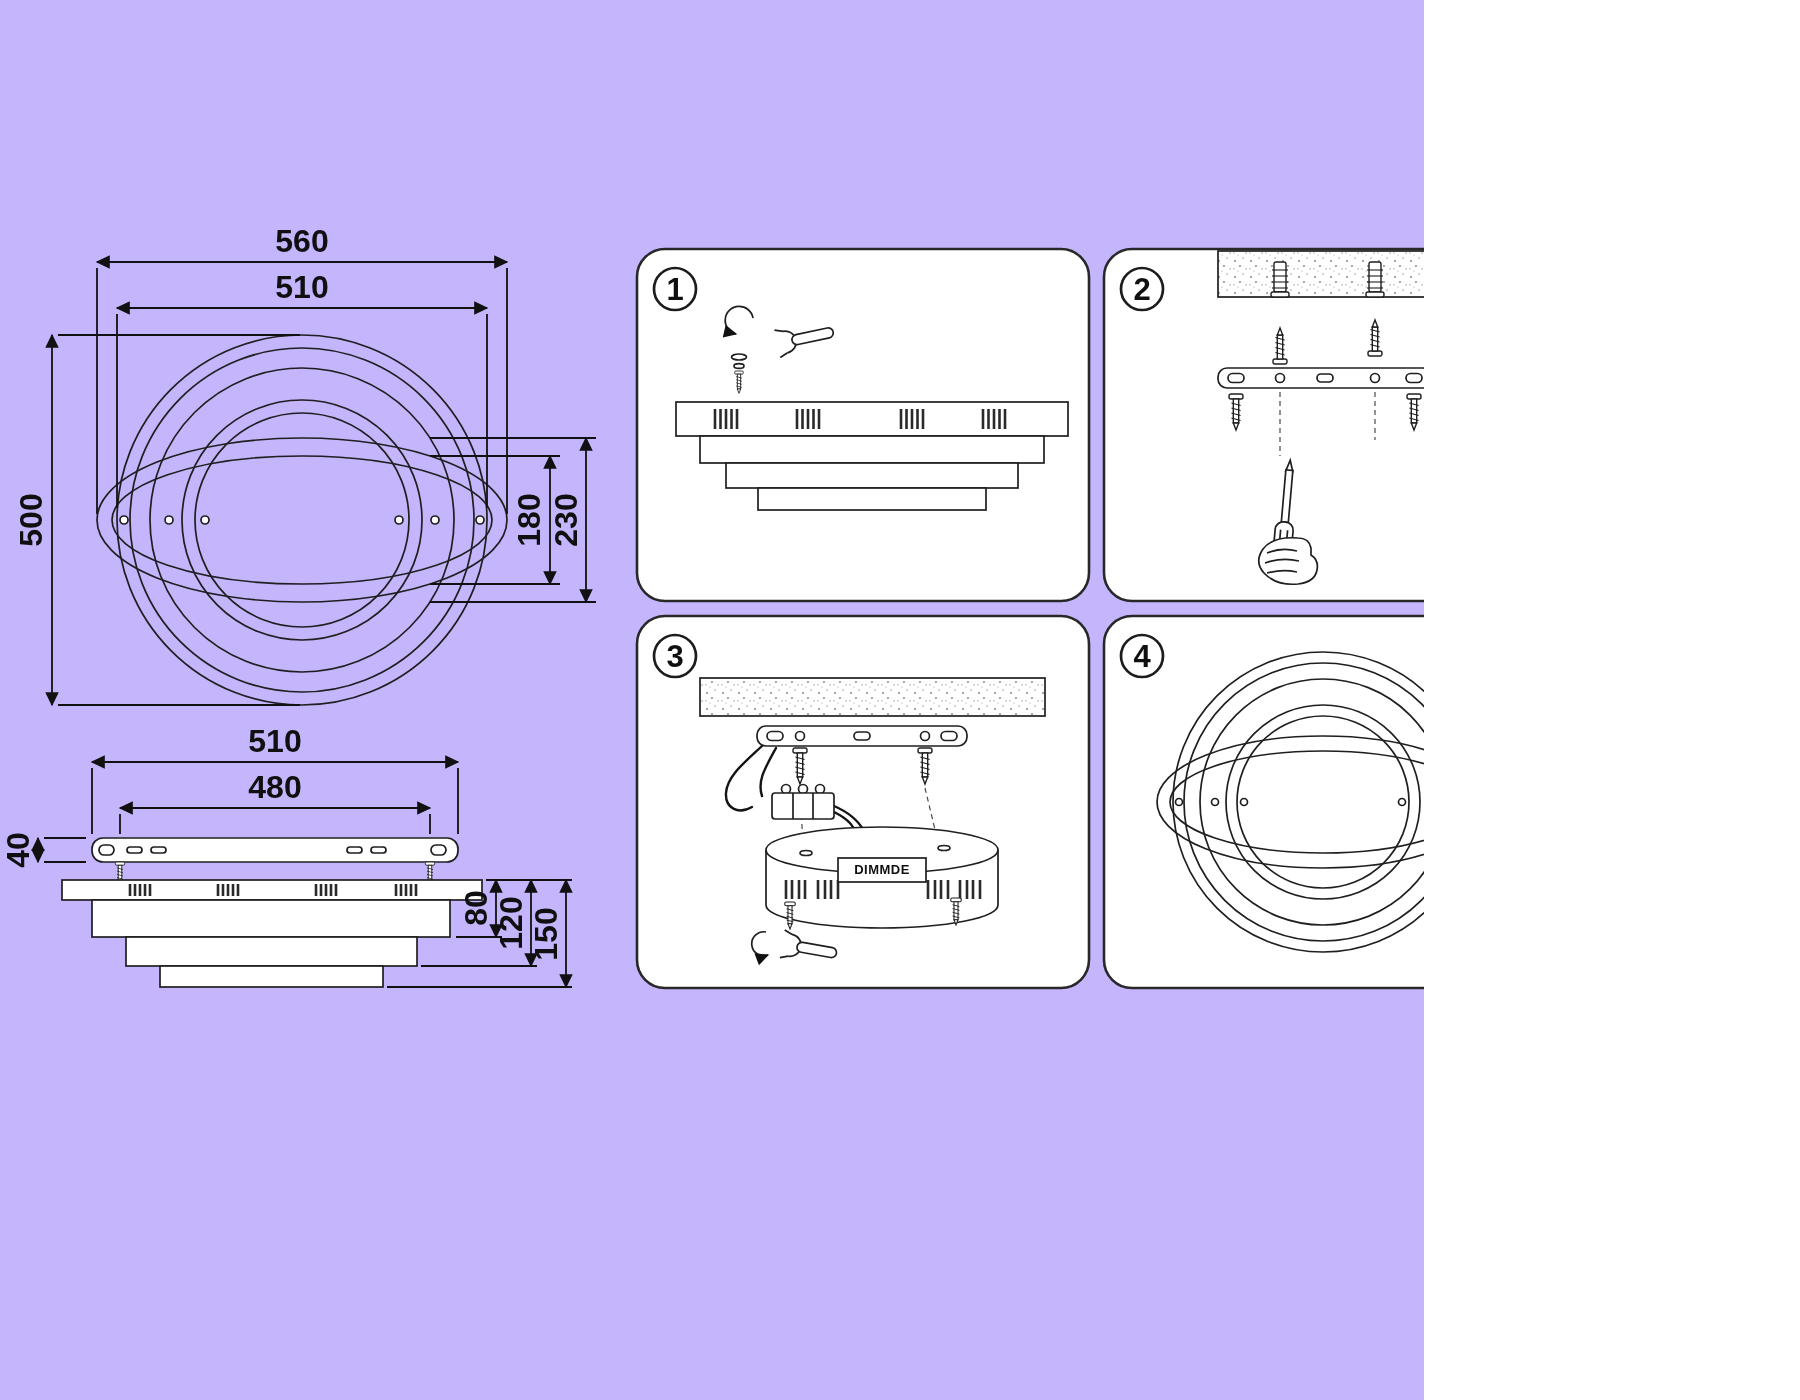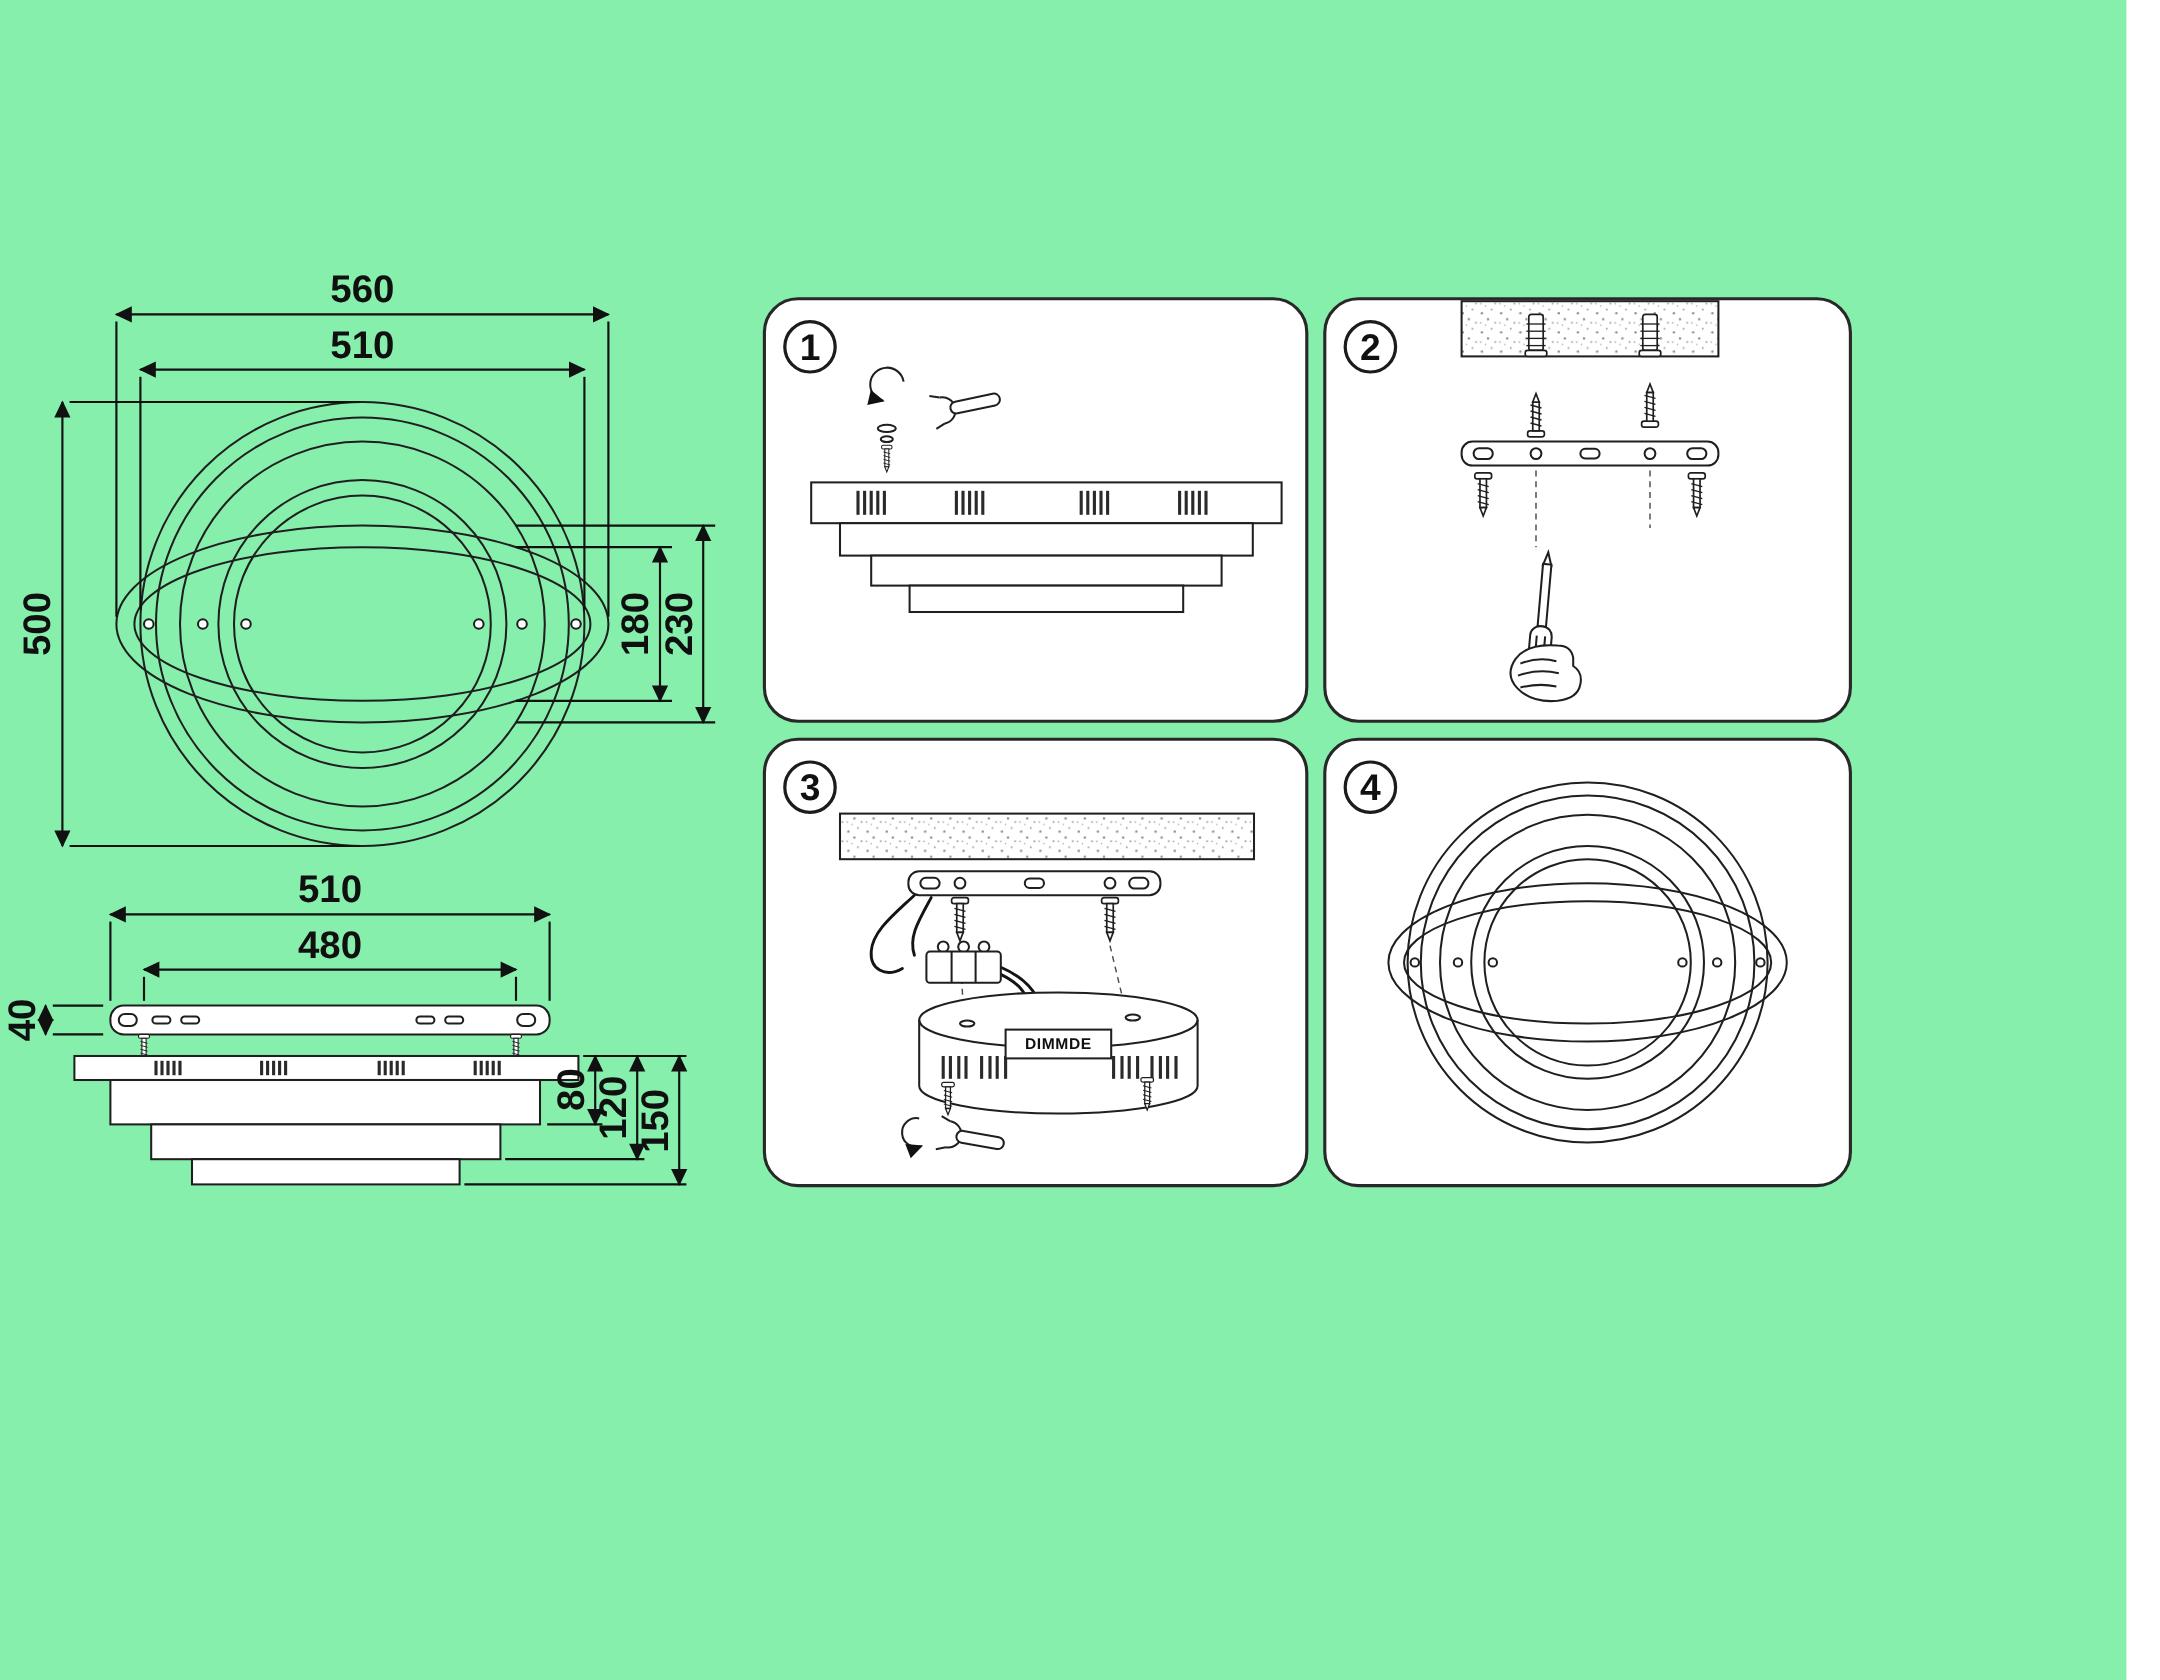--- a/index.html
+++ b/index.html
@@ -1,16 +1,16 @@
 <!DOCTYPE html>
 <html><head>
 <meta charset="utf-8">
 <style>
   html,body{margin:0;padding:0;background:#ffffff;}
-  .canvas{position:relative;width:1772px;height:1400px;background:#86efac;overflow:hidden;}
+  .canvas{position:relative;width:1424px;height:1400px;background:#c4b5fd;overflow:hidden;}
   svg{position:absolute;top:0;left:0;}
   text{font-family:"Liberation Sans","DejaVu Sans",sans-serif;fill:#101010;}
   .dimlabel{font-size:32px;font-weight:bold;}
   .stepnum{font-size:31px;font-weight:bold;}
   .drvlabel{font-size:13px;font-weight:bold;letter-spacing:.5px;}
   .s{fill:none;stroke:#1f1f1f;stroke-width:1.7;}
   .sw{fill:#ffffff;stroke:#1f1f1f;stroke-width:1.7;}
   .d{fill:none;stroke:#111111;stroke-width:1.8;}
   .vent line{stroke:#2a2a2a;stroke-width:2.6;}
   .wire path{fill:none;stroke:#141414;stroke-width:2.4;stroke-linecap:round;}

